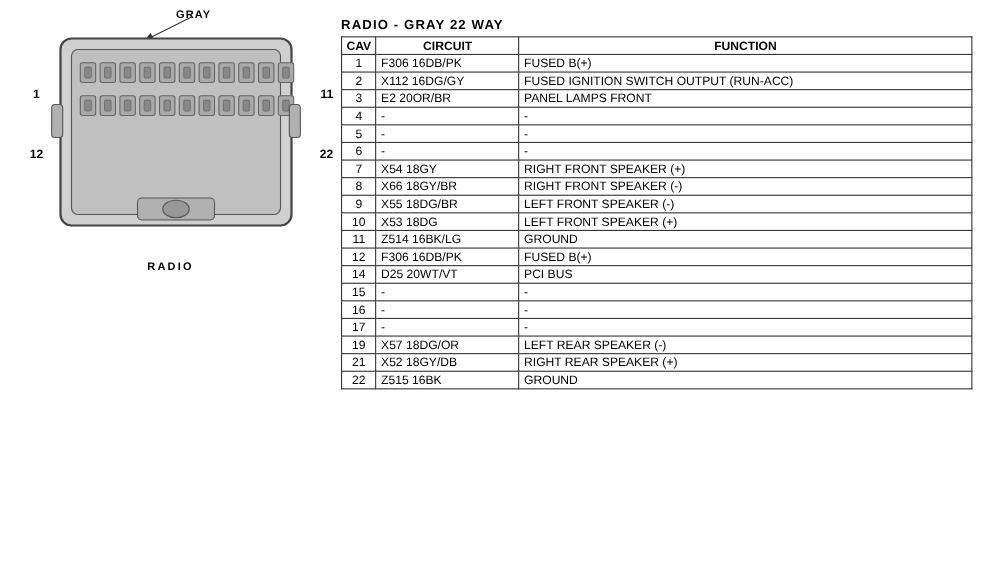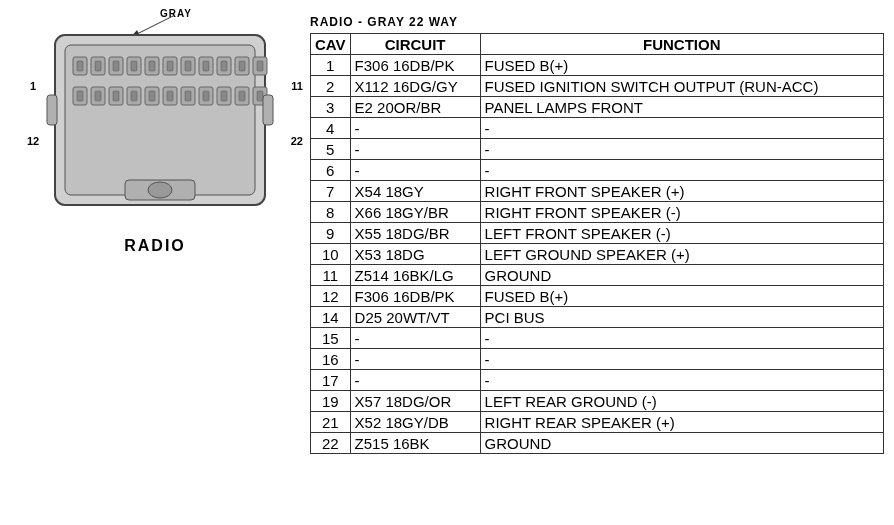--- a/index.html
+++ b/index.html
@@ -55,21 +55,21 @@
     }
     .pin-label-right-22 {
       position: absolute;
       right: -18px;
       top: 110px;
       font-size: 11px;
       font-weight: bold;
     }
 
     .radio-label {
-      font-size: 16px;
+      font-size: 10px;
       font-weight: bold;
       letter-spacing: 2px;
       margin-top: 12px;
       text-align: center;
     }
 
     
     .right-panel {
       flex: 1;
       padding-left: 10px;
@@ -79,21 +79,21 @@
     .table-title {
       font-weight: bold;
       font-size: 12px;
       margin-bottom: 4px;
       letter-spacing: 1px;
     }
 
     table {
       width: 100%;
       border-collapse: collapse;
-      font-size: 15px;
+      font-size: 11px;
     }
 
     table th, table td {
       border: 1px solid #333;
       padding: 1.5px 4px;
       text-align: left;
       white-space: nowrap;
     }
 
     table th {
@@ -255,21 +255,21 @@
           <td>RIGHT FRONT SPEAKER (-)</td>
         </tr>
         <tr>
           <td>9</td>
           <td>X55  18DG/BR</td>
           <td>LEFT FRONT SPEAKER (-)</td>
         </tr>
         <tr>
           <td>10</td>
           <td>X53  18DG</td>
-          <td>LEFT GROUND SPEAKER (+)</td>
+          <td>LEFT FRONT SPEAKER (+)</td>
         </tr>
         <tr>
           <td>11</td>
           <td>Z514  16BK/LG</td>
           <td>GROUND</td>
         </tr>
         <tr>
           <td>12</td>
           <td>F306  16DB/PK</td>
           <td>FUSED B(+)</td>
@@ -290,21 +290,21 @@
           <td>-</td>
         </tr>
         <tr>
           <td>17</td>
           <td>-</td>
           <td>-</td>
         </tr>
         <tr>
           <td>19</td>
           <td>X57  18DG/OR</td>
-          <td>LEFT REAR GROUND (-)</td>
+          <td>LEFT REAR SPEAKER (-)</td>
         </tr>
         <tr>
           <td>21</td>
           <td>X52  18GY/DB</td>
           <td>RIGHT REAR SPEAKER (+)</td>
         </tr>
         <tr>
           <td>22</td>
           <td>Z515  16BK</td>
           <td>GROUND</td>

